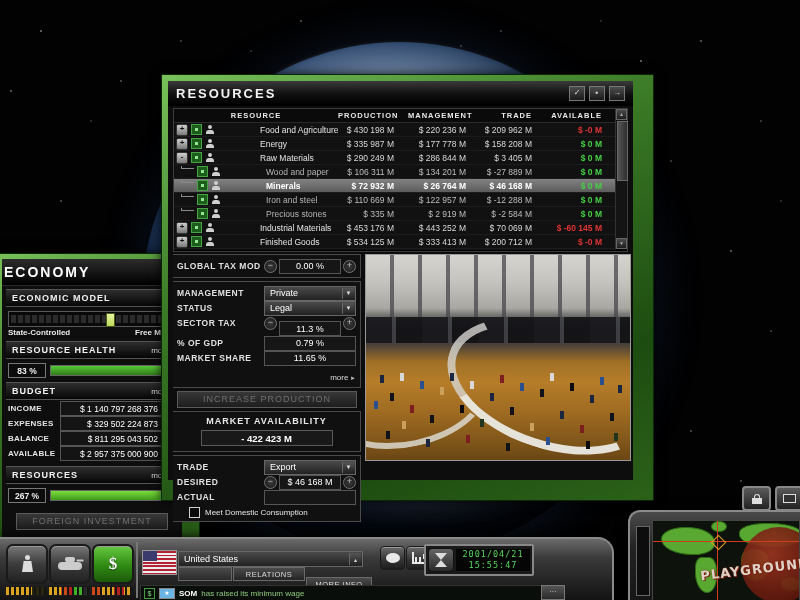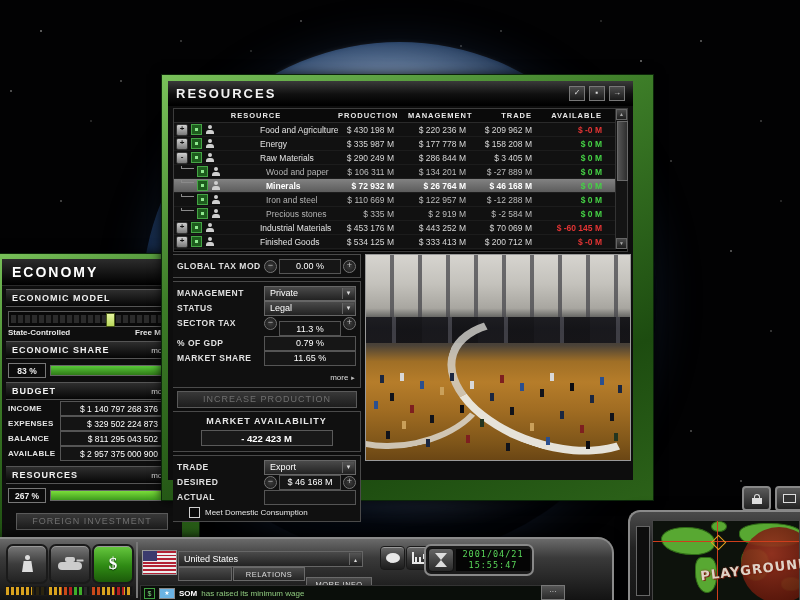--- a/index.html
+++ b/index.html
@@ -112,21 +112,21 @@
     54px 126px #2a4f8f,64px 160px #11131a,74px 132px #caa05a,84px 118px #1b2740,94px 150px #0c0c10,
     104px 126px #d8d8d8,114px 164px #23351f,124px 138px #1b2740,134px 120px #7e1f1f,144px 152px #11131a,
     154px 128px #2a4f8f,164px 168px #caa05a,174px 134px #11131a,184px 118px #d8d8d8,194px 156px #1b2740,
     204px 128px #0c0c10,214px 170px #7e1f1f,224px 140px #1b2740,234px 122px #2a4f8f,244px 158px #11131a,
     20px 176px #11131a,60px 184px #1b2740,100px 180px #7e1f1f,140px 188px #11131a,180px 182px #2a4f8f,
     220px 186px #0c0c10,36px 166px #caa05a,252px 130px #1b2740,8px 146px #2a4f8f,248px 178px #23351f;}
   
   #eco-win{left:-4px;top:253px;width:192px;height:292px;padding:6px;z-index:20;}
   #eco-inner{position:relative;width:180px;height:280px;background:#0e0e0e;}
   #eco-title{height:26px;display:flex;align-items:center;background:linear-gradient(#2c2c2c,#000);
-    border-bottom:1px solid #2a2a2a;padding-left:10px;color:#fff;font-size:14px;font-weight:bold;letter-spacing:2px;}
+    border-bottom:1px solid #2a2a2a;padding-left:2px;color:#fff;font-size:14px;font-weight:bold;letter-spacing:2px;}
   #eco-body{position:absolute;left:4px;right:0px;top:30px;bottom:0;display:flex;flex-direction:column;}
   .eco-gap{height:4px;}
   #slider-box{border:1px solid #5a5a5a;height:14px;margin:4px 2px 0 2px;background:#090909;position:relative;}
   #slider-track{position:absolute;left:2px;right:2px;top:3px;height:8px;background:
     repeating-linear-gradient(90deg,#2b2b2b 0 5px,#0d0d0d 5px 7px);}
   #slider-thumb{position:absolute;top:-2px;width:7px;height:12px;background:linear-gradient(#e7f7a0,#b9d85a);
     border:1px solid #4a5a1a;}
   #slider-labels{display:flex;justify-content:space-between;color:#e8e8e8;font-size:8px;font-weight:bold;
     padding:1px 2px 0 2px;white-space:nowrap;}
   .meter-row{display:flex;align-items:center;gap:4px;margin:4px 2px;}
@@ -185,21 +185,21 @@
   #flag-us:after{content:"";position:absolute;left:0;top:0;width:14px;height:10px;background:#3c3b6e;}
   #country-dd{position:absolute;left:178px;top:12px;width:178px;height:14px;}
   #sub-blank{position:absolute;left:178px;top:28px;width:52px;height:12px;background:linear-gradient(#4a4a4a,#2a2a2a);border:1px solid #666;}
   .subbtn{position:absolute;top:28px;height:12px;background:linear-gradient(#4a4a4a,#252525);border:1px solid #6a6a6a;
     color:#ddd;font-size:7.5px;letter-spacing:.5px;display:flex;align-items:center;justify-content:center;}
   #btn-relations{left:233px;width:70px;}
   #btn-moreinfo{left:306px;width:64px;margin-top:10px;}
   .tb-iconbtn{position:absolute;top:7px;width:23px;height:22px;border-radius:4px;border:1px solid #1a1a1a;
     background:linear-gradient(#6a6a6a,#333 60%,#1d1d1d);box-shadow:inset 0 1px 0 #999;
     display:flex;align-items:center;justify-content:center;}
-  #clock-panel{position:absolute;left:424px;top:5px;width:106px;height:28px;border:2px solid #888;border-radius:7px;
+  #clock-panel{position:absolute;left:424px;top:5px;width:106px;height:28px;border:2px solid #888;border-radius:2px;
     background:#1a1a1a;display:flex;align-items:center;}
   #hour-btn{width:24px;height:22px;margin:0 2px;border-radius:4px;background:linear-gradient(#666,#2a2a2a);
     border:1px solid #111;display:flex;align-items:center;justify-content:center;}
   #lcd{flex:1;background:#050505;height:22px;margin-right:2px;color:#5ad85a;font-family:"DejaVu Sans Mono",monospace;
     font-size:8.5px;line-height:11px;text-align:center;letter-spacing:1px;}
   #ticker{position:absolute;left:140px;top:46px;width:394px;height:14px;background:#0a0e0a;border:1px solid #333;
     display:flex;align-items:center;gap:4px;padding:0 3px;}
   #ticker-cat{width:9px;height:9px;border:1px solid #3f9f3f;color:#7fdf7f;font-size:7px;line-height:9px;text-align:center;}
   #ticker-flag{width:14px;height:9px;background:#6ab4e4;border:1px solid #888;color:#fff;font-size:6px;
     line-height:9px;text-align:center;}
@@ -495,21 +495,21 @@
           <div id="slider-track">
             <div id="slider-thumb" style="left: 57%;"></div>
           </div>
         </div>
         <div id="slider-labels">
           <span>State-Controlled</span>
           <span>Free Market</span>
         </div>
         <div class="eco-gap"></div>
         <div class="hdrbar">
-          <span>ECONOMIC SHARE</span>
+          <span>RESOURCE HEALTH</span>
           <span class="more">more</span>
         </div>
         <div class="meter-row">
           <span class="pctbox">83 %</span>
           <span class="barwrap">
               <span id="health-fill" style="width: 92%;"></span>
               <span id="health-red"></span>
             </span>
         </div>
         <div class="hdrbar">

